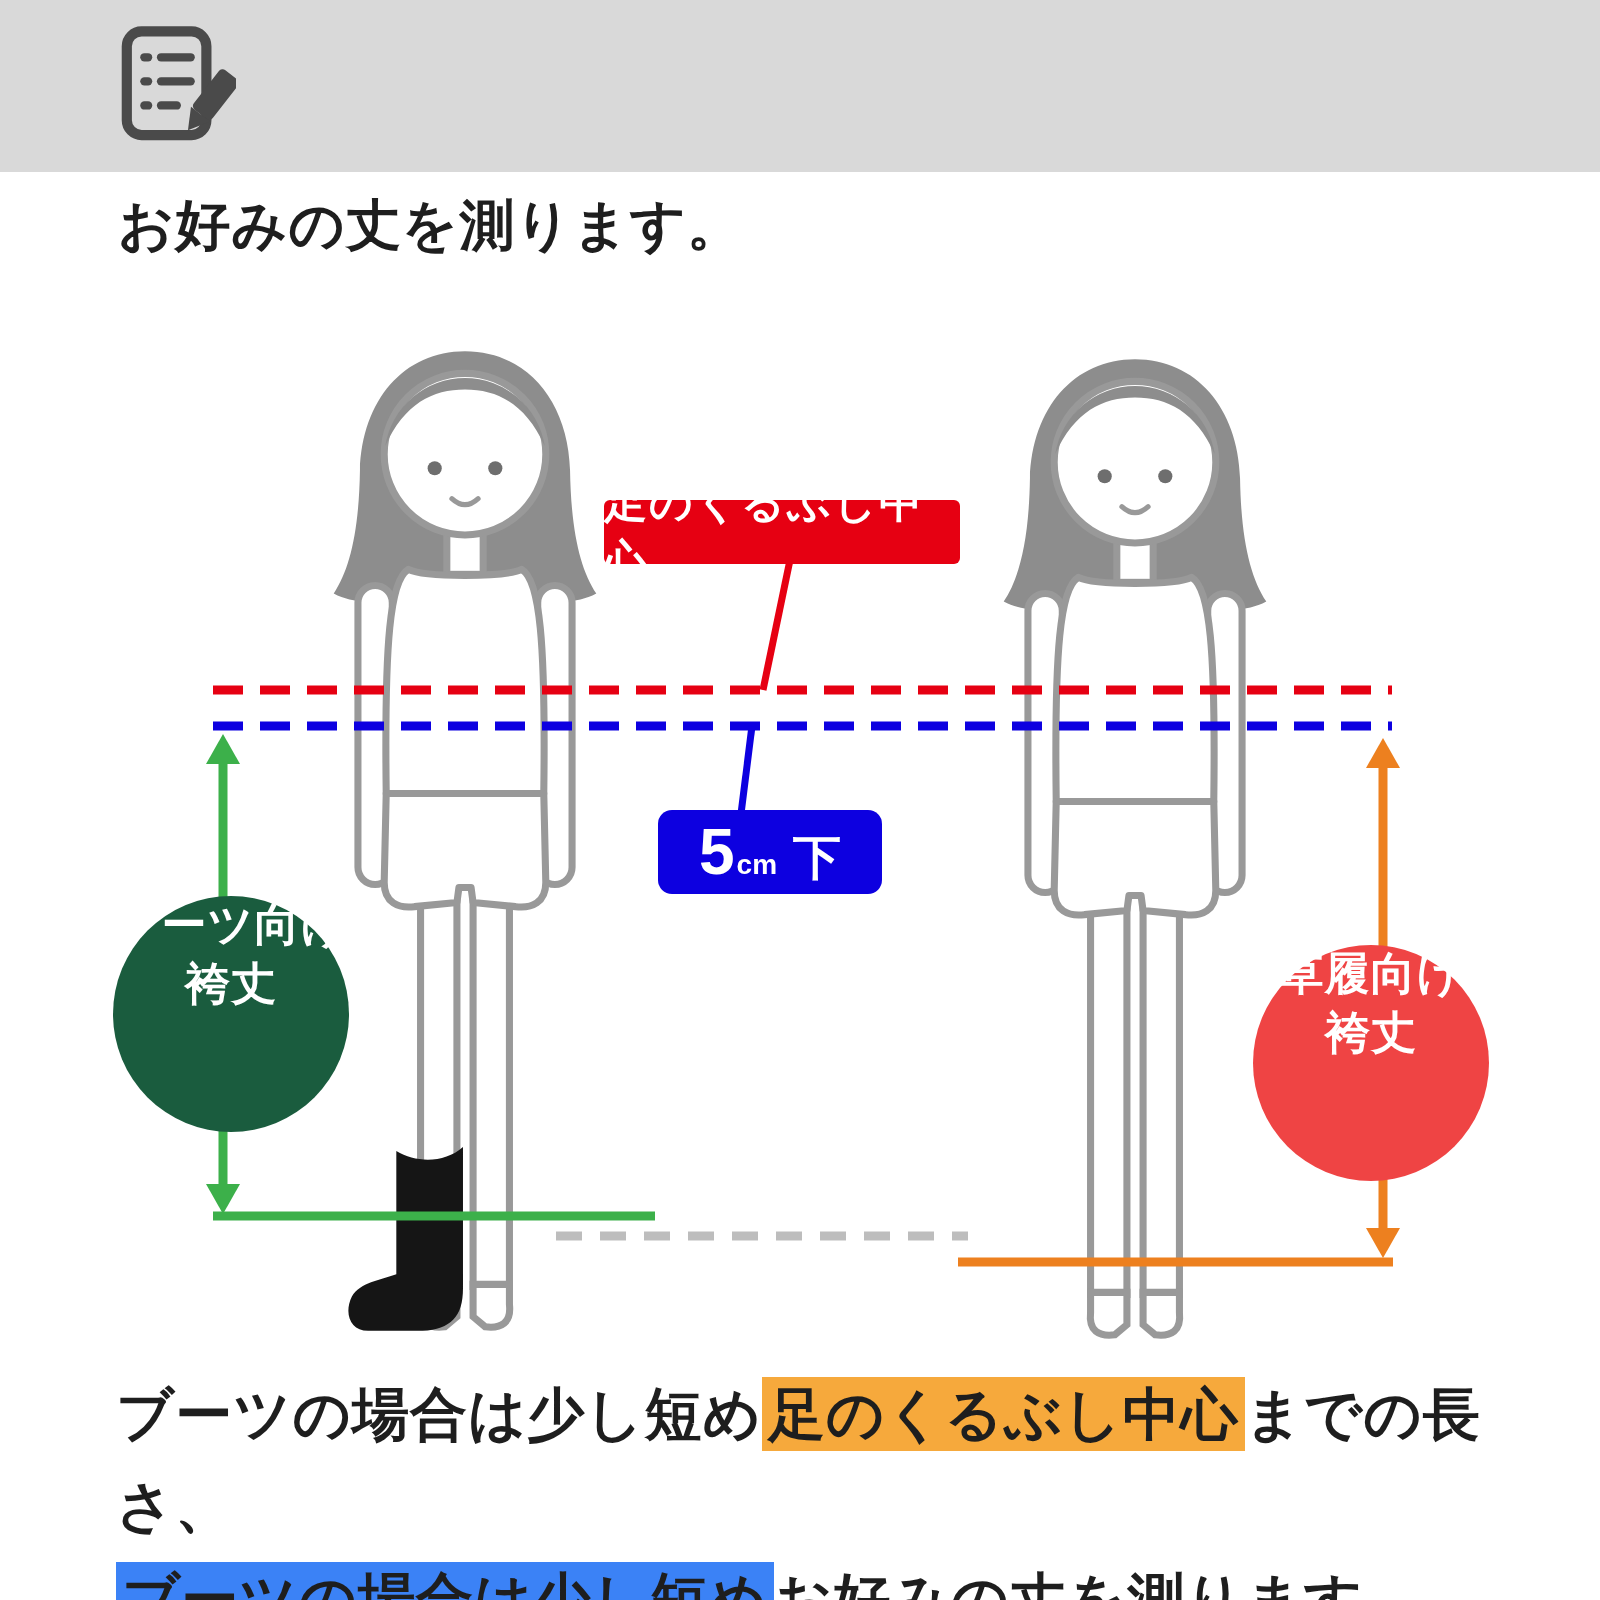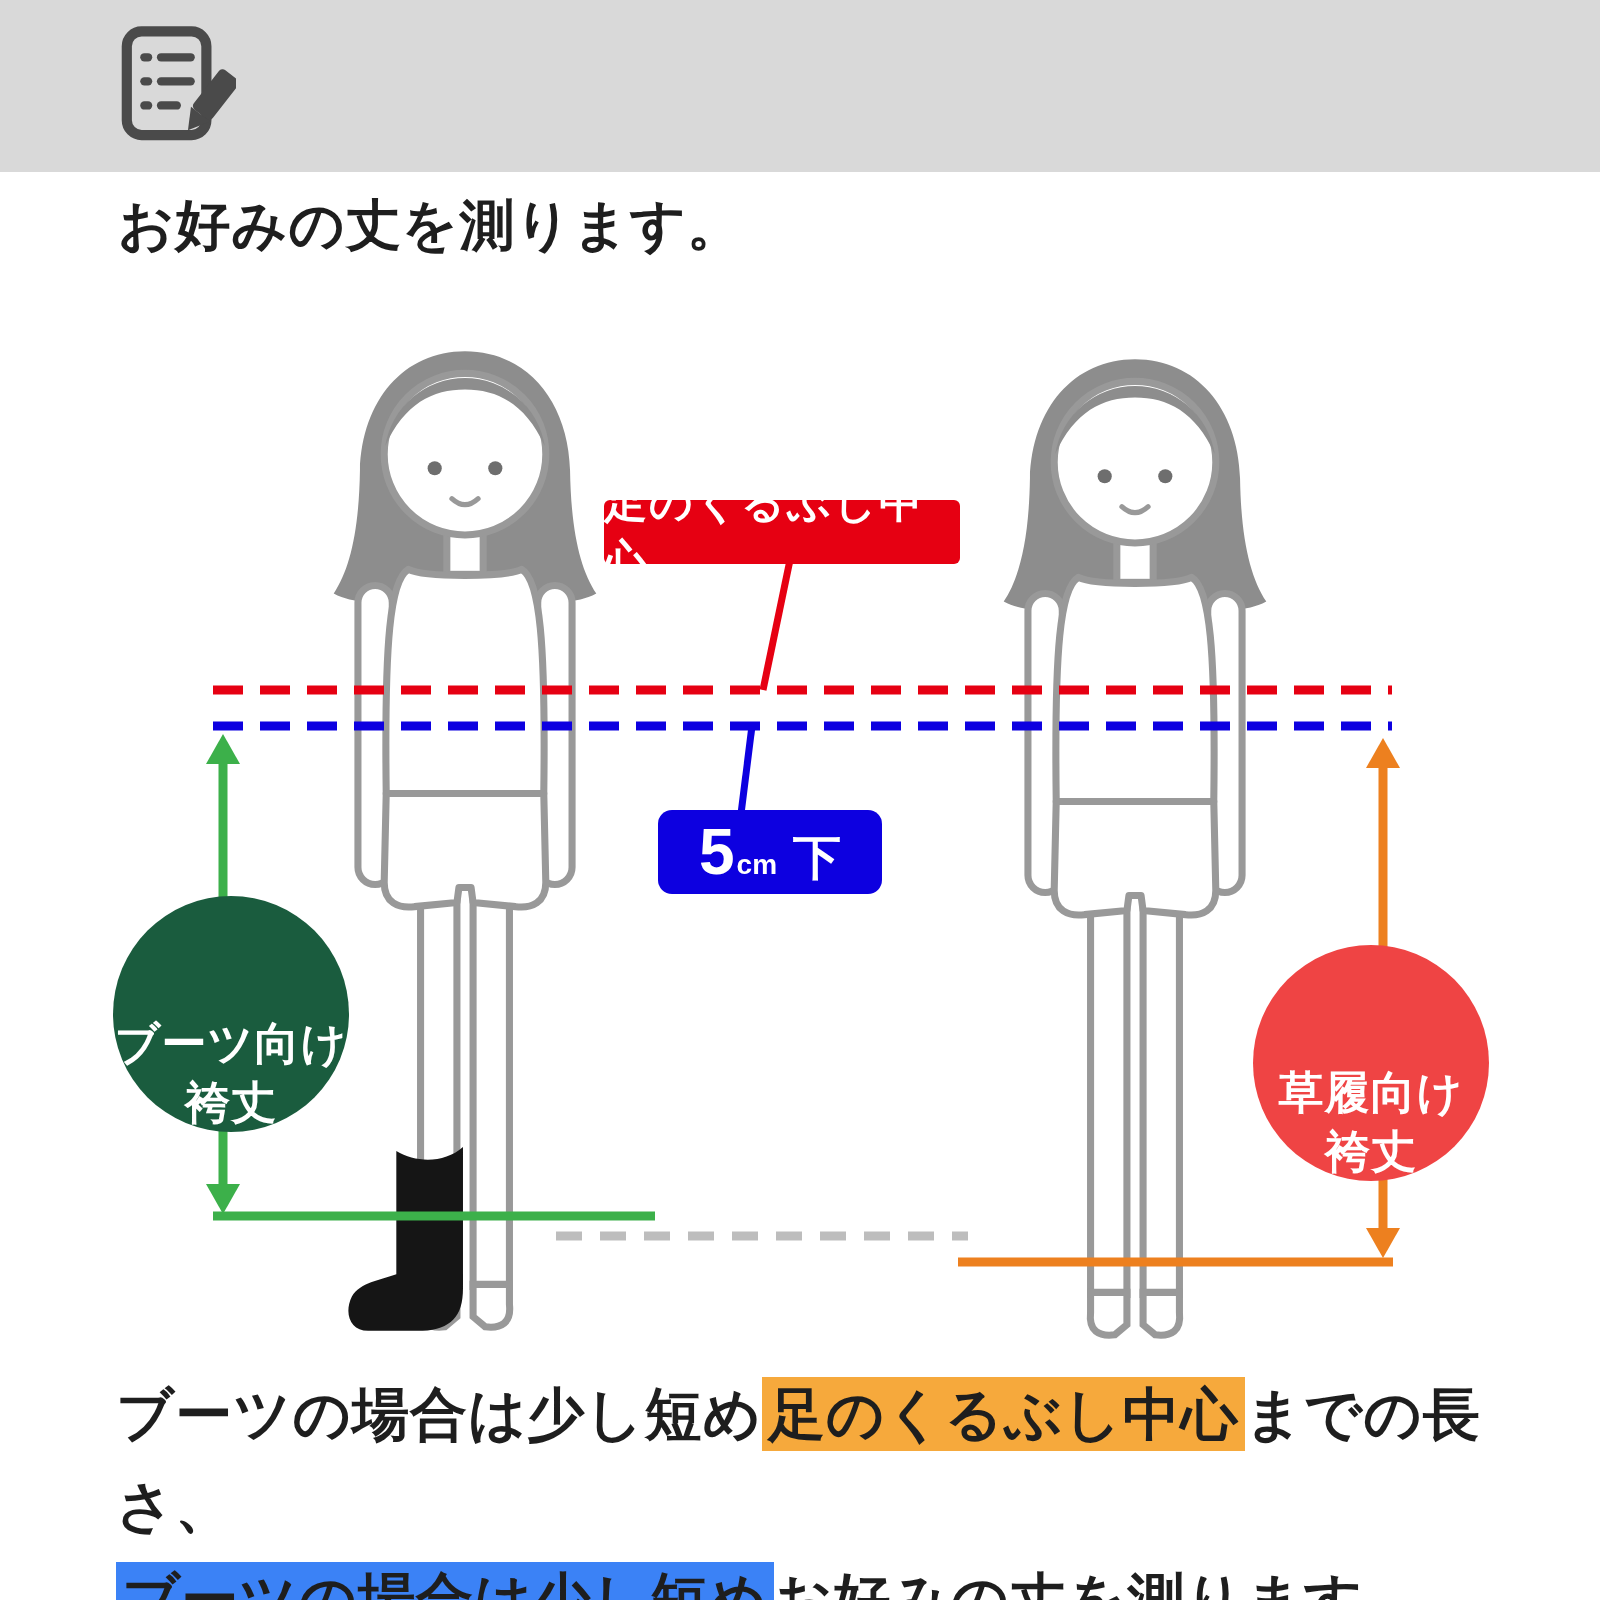--- a/index.html
+++ b/index.html
@@ -29,21 +29,21 @@
   .label-underbust{left:604px;top:500px;width:356px;height:64px;background:#e60012;color:#fff;
     display:flex;align-items:center;justify-content:center;font-size:43px;font-weight:900;
     border-radius:6px;letter-spacing:2px;}
   .label-below{left:658px;top:810px;width:224px;height:84px;background:#0d00e0;color:#fff;
     border-radius:14px;display:flex;align-items:baseline;justify-content:center;font-weight:900;}
   .label-below .num{font-size:64px;line-height:84px;}
   .label-below .unit{font-size:28px;margin:0 16px 0 2px;}
   .label-below .txt{font-size:48px;}
 
   .circle{width:236px;height:236px;border-radius:50%;color:#ffffff;display:flex;flex-direction:column;
-    align-items:center;justify-content:flex-end;font-size:45px;font-weight:900;line-height:1.3;
+    align-items:center;justify-content:flex-start;font-size:45px;font-weight:900;line-height:1.3;
     letter-spacing:1px;text-align:center;}
   .circle-boots{left:113px;top:896px;background:#1a5c3e;}
   .circle-zori{left:1253px;top:945px;background:#ef4444;}
 
   
   .footer{left:116px;top:1368px;width:1450px;font-size:57px;font-weight:900;letter-spacing:1px;line-height:1.62;}
   .hl-orange{background:#f6a93c;padding:5px 6px;text-align:center;}
   .hl-green{background:#3b82f6;padding:5px 6px;}
 </style>
 </head>

